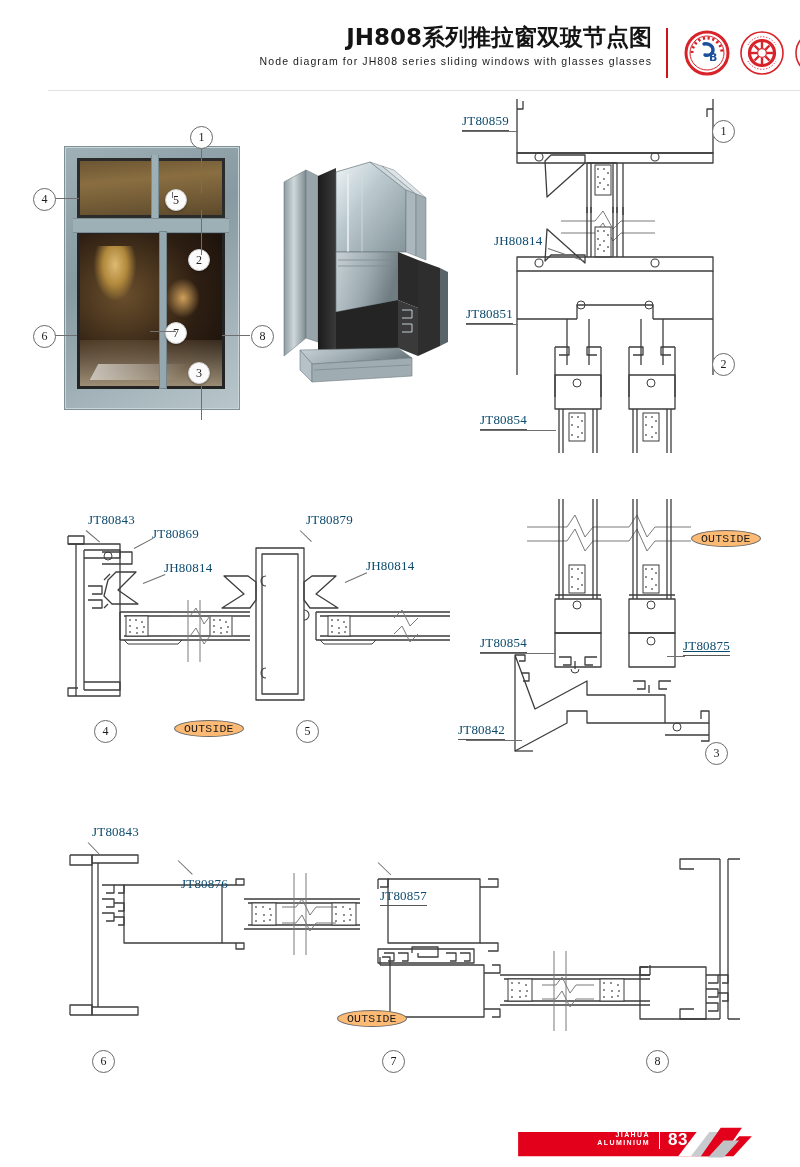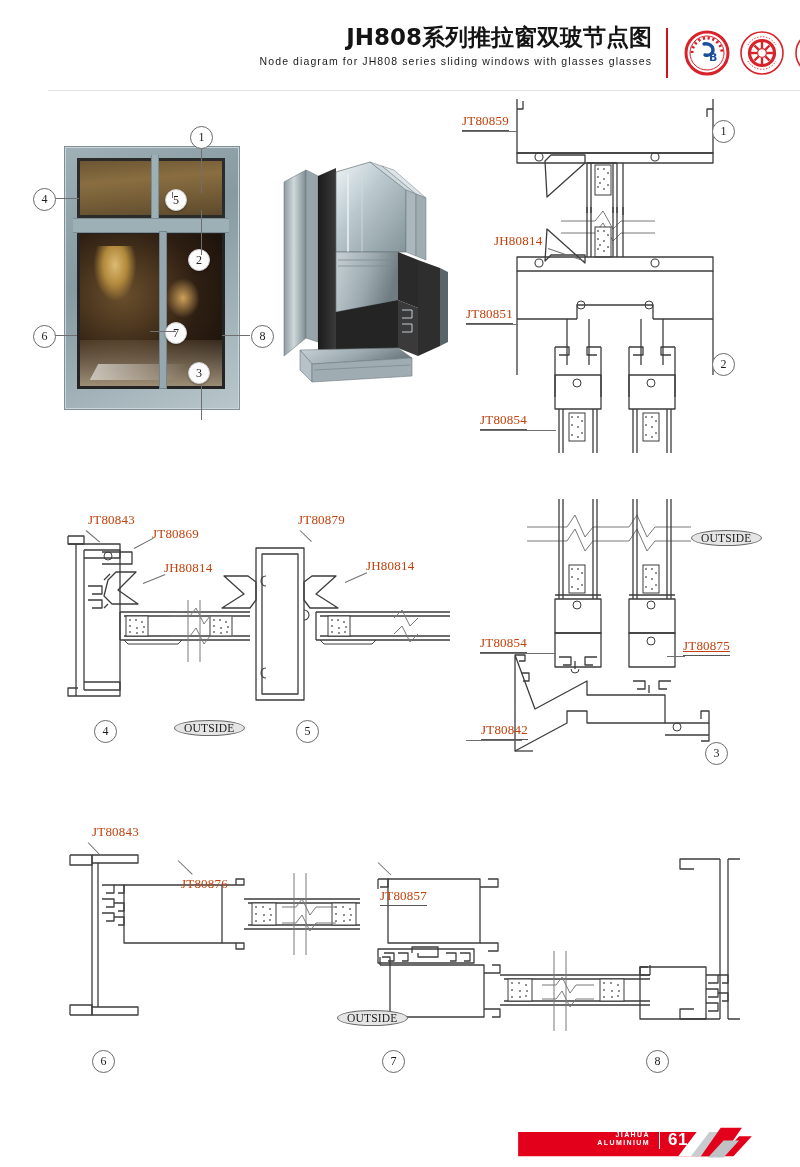--- a/index.html
+++ b/index.html
@@ -24,32 +24,32 @@
     line-height:16px;white-space:nowrap;margin-top:1px;
   }
   .hdr-divider{position:absolute;right:180px;top:28px;width:2px;height:50px;background:#d1121a;}
   .logos{position:absolute;right:8px;top:29px;width:168px;height:48px;display:flex;gap:9px;align-items:center;justify-content:flex-end;}
   .logo{width:46px;height:46px;position:relative;}
   .hdr-rule{position:absolute;left:0;top:90px;width:800px;height:1px;background:#e2e2e2;}
 
   
   .cs-label{
     position:absolute;font-family:"Liberation Serif", serif;
-    font-size:13px;color:#c2410c;white-space:nowrap;letter-spacing:.2px;
+    font-size:13px;color:#0c4a6e;white-space:nowrap;letter-spacing:.2px;
   }
   .cs-label .u{display:block;height:1px;background:#555;margin-top:1px;}
   .callout{
     position:absolute;width:21px;height:21px;border:1px solid #6a6a6a;border-radius:50%;
     font-family:"Liberation Serif", serif;font-size:12px;color:#1b1b1b;
     display:flex;align-items:center;justify-content:center;background:#fff;
   }
   .outside{
     position:absolute;border:1px solid #6a6a6a;border-radius:50%;
-    font-family:Liberation Serif, serif;font-size:11.5px;color:#1b1b1b;
-    padding:1px 9px;background:#e5e5e5;white-space:nowrap;letter-spacing:.2px;
+    font-family:Liberation Mono, monospace;font-size:11.5px;color:#1b1b1b;
+    padding:1px 9px;background:#fdba74;white-space:nowrap;letter-spacing:.2px;
   }
   .leader{position:absolute;background:#6f6f6f;}
 
   
   .photo{position:absolute;left:64px;top:146px;width:174px;height:262px;
     background:linear-gradient(150deg,#9fb0b6 0%,#879aa1 40%,#b9c7cc 100%);
     border:1px solid #7f9197;box-shadow:0 0 0 1px #c9d4d8 inset;}
   .ph-glass-top{position:absolute;left:12px;top:11px;width:148px;height:60px;
     background:linear-gradient(175deg,#6b5533 0%,#8a6e41 35%,#5d4a2c 100%);
     border:3px solid #2b2b2b;box-sizing:border-box;}
@@ -428,21 +428,21 @@
   <div class="cs-label" style="left:480px;top:635px;">
     <span>JT80854</span><span class="u"></span>
   </div>
   <div class="leader" style="left:480px;top:653px;width:76px;height:1px;"></div>
 
   <div class="cs-label" style="left:683px;top:638px;text-decoration:underline;">
     <span>JT80875</span><span class="u"></span>
   </div>
   <div class="leader" style="left:667px;top:656px;width:18px;height:1px;"></div>
 
-  <div class="cs-label" style="left:481px;top:722px;">
+  <div class="cs-label" style="left:458px;top:722px;">
     <span>JT80842</span><span class="u"></span>
   </div>
   <div class="leader" style="left:466px;top:740px;width:56px;height:1px;"></div>
 
   <div class="outside" style="left:691px;top:530px;">OUTSIDE</div>
 
   <div class="callout" style="left:712px;top:120px;">1</div>
   <div class="callout" style="left:712px;top:353px;">2</div>
   <div class="callout" style="left:705px;top:742px;">3</div>
 
@@ -549,21 +549,21 @@
   <div class="cs-label" style="left:152px;top:526px;">
     <span>JT80869</span>
   </div>
   <div class="leader" style="left:134px;top:548px;width:22px;height:1px;transform:rotate(-28deg);transform-origin:left center;"></div>
 
   <div class="cs-label" style="left:164px;top:560px;">
     <span>JH80814</span>
   </div>
   <div class="leader" style="left:143px;top:583px;width:24px;height:1px;transform:rotate(-22deg);transform-origin:left center;"></div>
 
-  <div class="cs-label" style="left:298px;top:512px;">
+  <div class="cs-label" style="left:306px;top:512px;">
     <span>JT80879</span>
   </div>
   <div class="leader" style="left:300px;top:530px;width:16px;height:1px;transform:rotate(44deg);transform-origin:left center;"></div>
 
   <div class="cs-label" style="left:366px;top:558px;">
     <span>JH80814</span>
   </div>
   <div class="leader" style="left:345px;top:582px;width:24px;height:1px;transform:rotate(-24deg);transform-origin:left center;"></div>
 
   <div class="callout" style="left:94px;top:720px;">4</div>
@@ -716,16 +716,16 @@
       <polygon points="244,44 270,10 300,10 274,44" fill="#c9ccce"></polygon>
       <polygon points="258,44 286,4 316,4 288,44" fill="#e2001a"></polygon>
       <polygon points="286,44 312,16 330,16 304,44" fill="#e2001a"></polygon>
       <polygon points="268,46 290,22 312,22 290,46" fill="#bfc3c5"></polygon>
     </svg>
     <div class="foot-txt">
       <span class="foot-brand">JIAHUA</span>
       <span class="foot-brand2">ALUMINIUM</span>
     </div>
     <div class="foot-sep"></div>
-    <div class="foot-page">61</div>
+    <div class="foot-page">83</div>
   </div>
 
 </div>
 
 </body></html>

